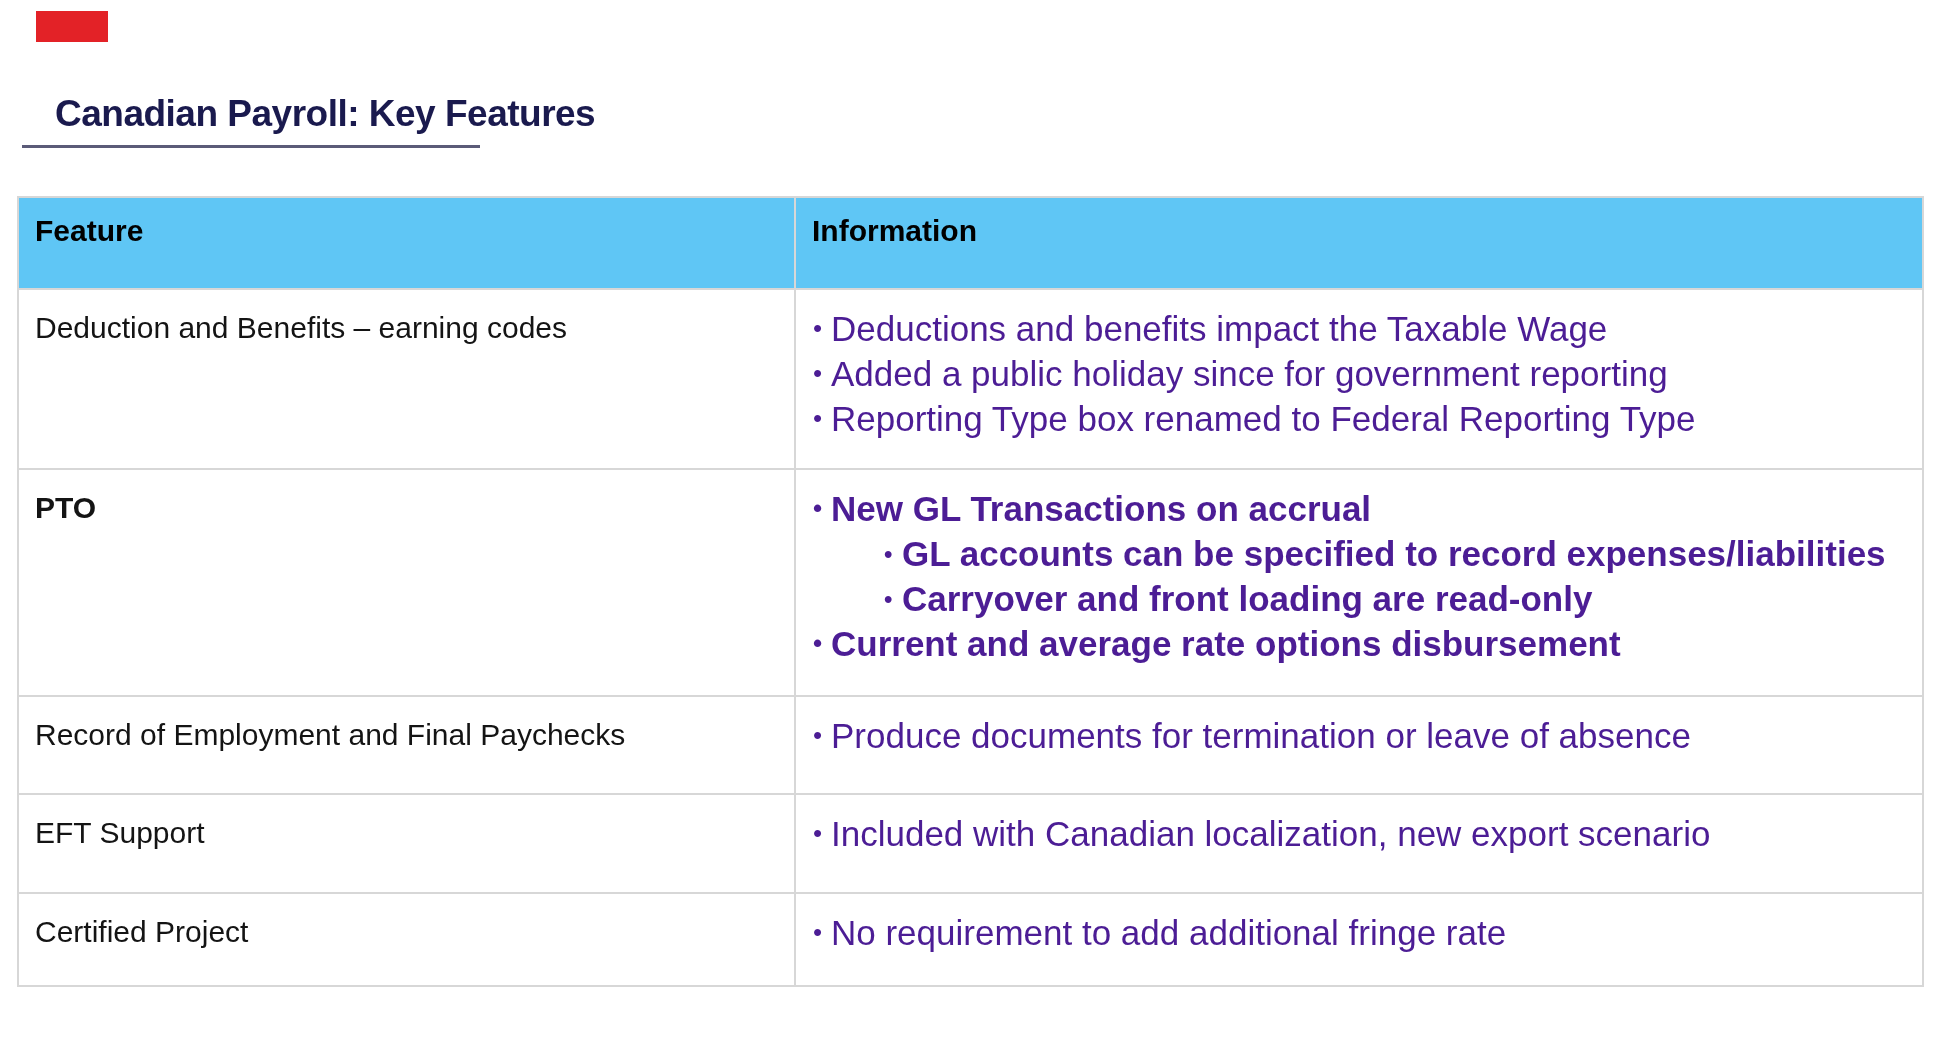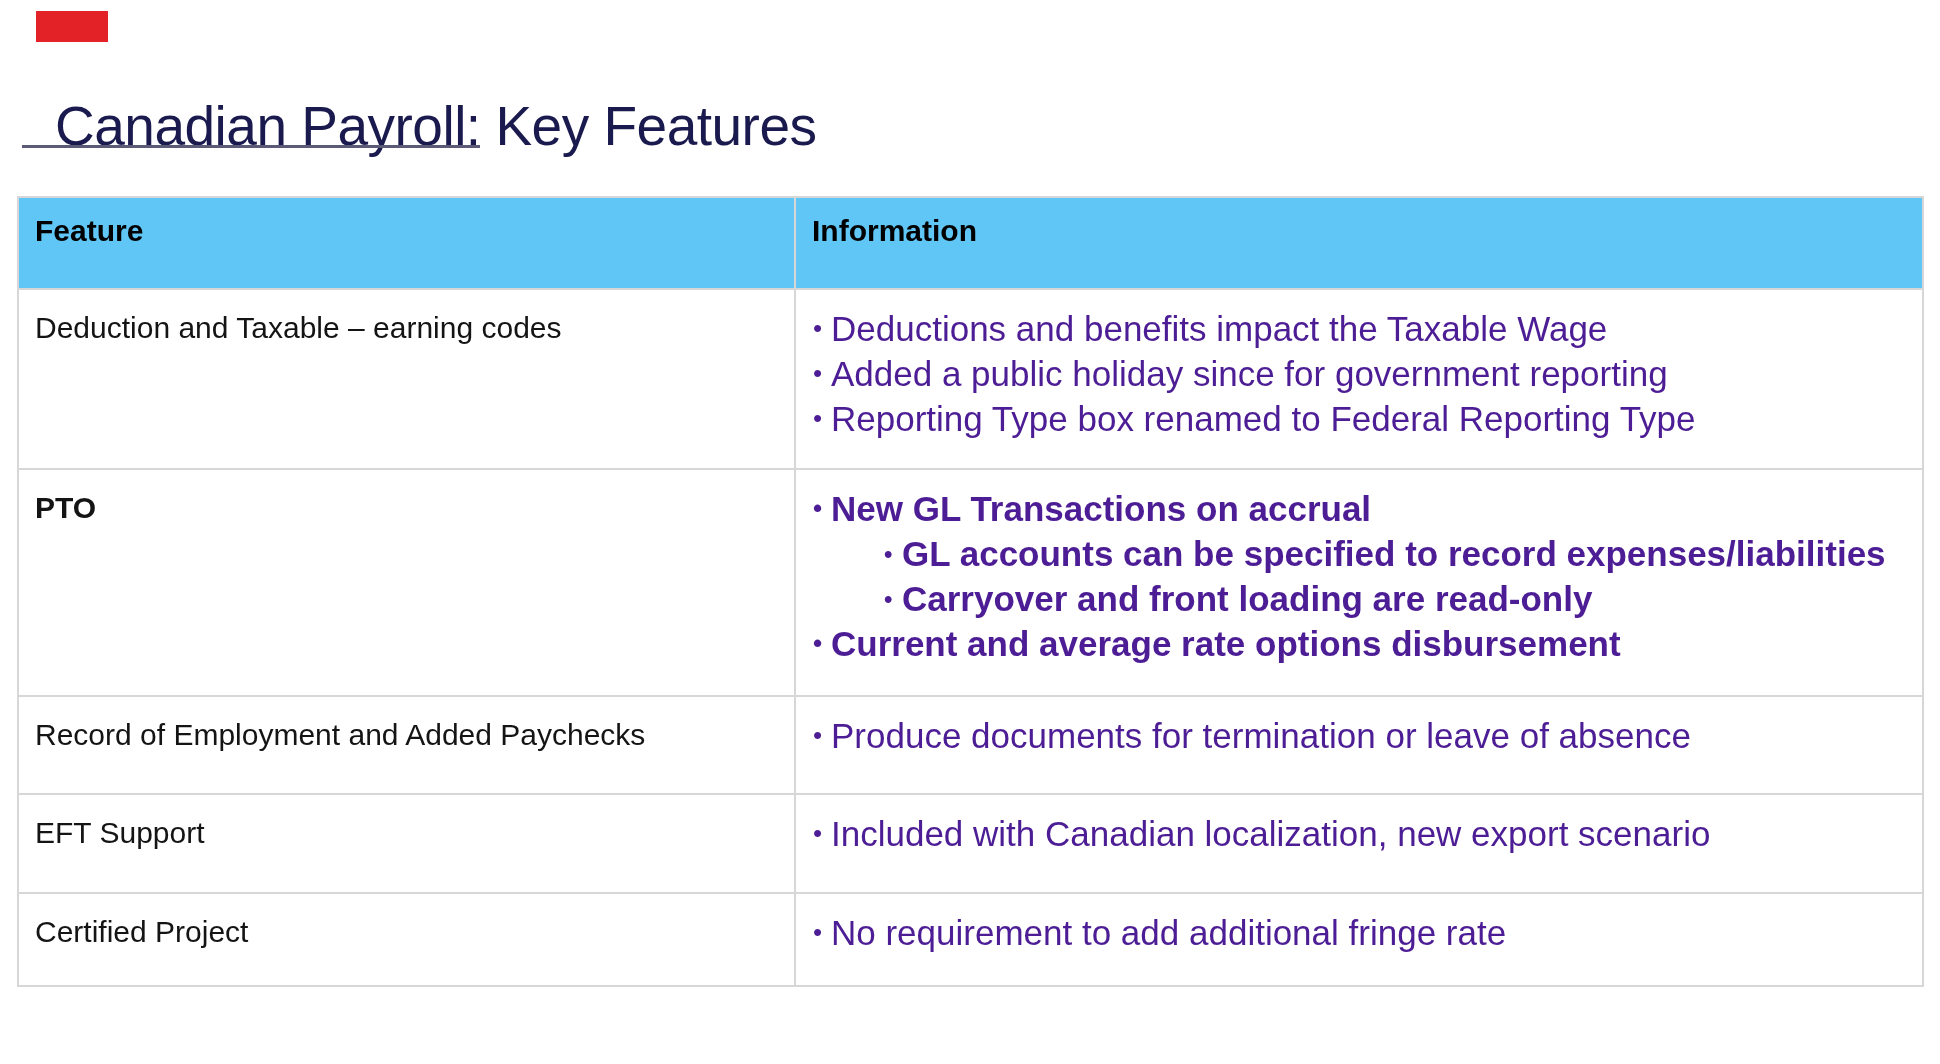--- a/index.html
+++ b/index.html
@@ -20,23 +20,23 @@
     left: 36px;
     top: 11px;
     width: 72px;
     height: 31px;
     background: var(--marker-color, #e32227);
   }
   .slide-title {
     position: absolute;
     left: 55px;
     top: 60px;
-    font-size: 55px;
+    font-size: 37px;
     line-height: 58px;
-    font-weight: normal;
+    font-weight: bold;
     color: var(--title-color, #1a1a4e);
     letter-spacing: -0.5px;
     white-space: nowrap;
   }
   .title-underline {
     position: absolute;
     left: 22px;
     top: 145px;
     width: 458px;
     height: 3px;
@@ -125,38 +125,38 @@
       <col class="c-info">
     </colgroup>
     <thead>
       <tr>
         <th>Feature</th>
         <th>Information</th>
       </tr>
     </thead>
     <tbody>
       <tr class="rh-a">
-        <td class="feature-cell">Deduction and Taxable – earning codes</td>
+        <td class="feature-cell">Deduction and Benefits – earning codes</td>
         <td class="info-cell">
           <div class="bullet l1">Deductions and benefits impact the Taxable Wage</div>
           <div class="bullet l1">Added a public holiday since for government reporting</div>
           <div class="bullet l1">Reporting Type box renamed to Federal Reporting Type</div>
         </td>
       </tr>
       <tr class="rh-c">
         <td class="feature-cell">PTO</td>
         <td class="info-cell">
           <div class="bullet l1">New GL Transactions on accrual</div>
           <div class="bullet l2">GL accounts can be specified to record expenses/liabilities</div>
           <div class="bullet l2">Carryover and front loading are read-only</div>
           <div class="bullet l1">Current and average rate options disbursement</div>
         </td>
       </tr>
       <tr class="rh-d">
-        <td class="feature-cell">Record of Employment and Added Paychecks</td>
+        <td class="feature-cell">Record of Employment and Final Paychecks</td>
         <td class="info-cell">
           <div class="bullet l1">Produce documents for termination or leave of absence</div>
         </td>
       </tr>
       <tr class="rh-e">
         <td class="feature-cell">EFT Support</td>
         <td class="info-cell">
           <div class="bullet l1">Included with Canadian localization, new export scenario</div>
         </td>
       </tr>

